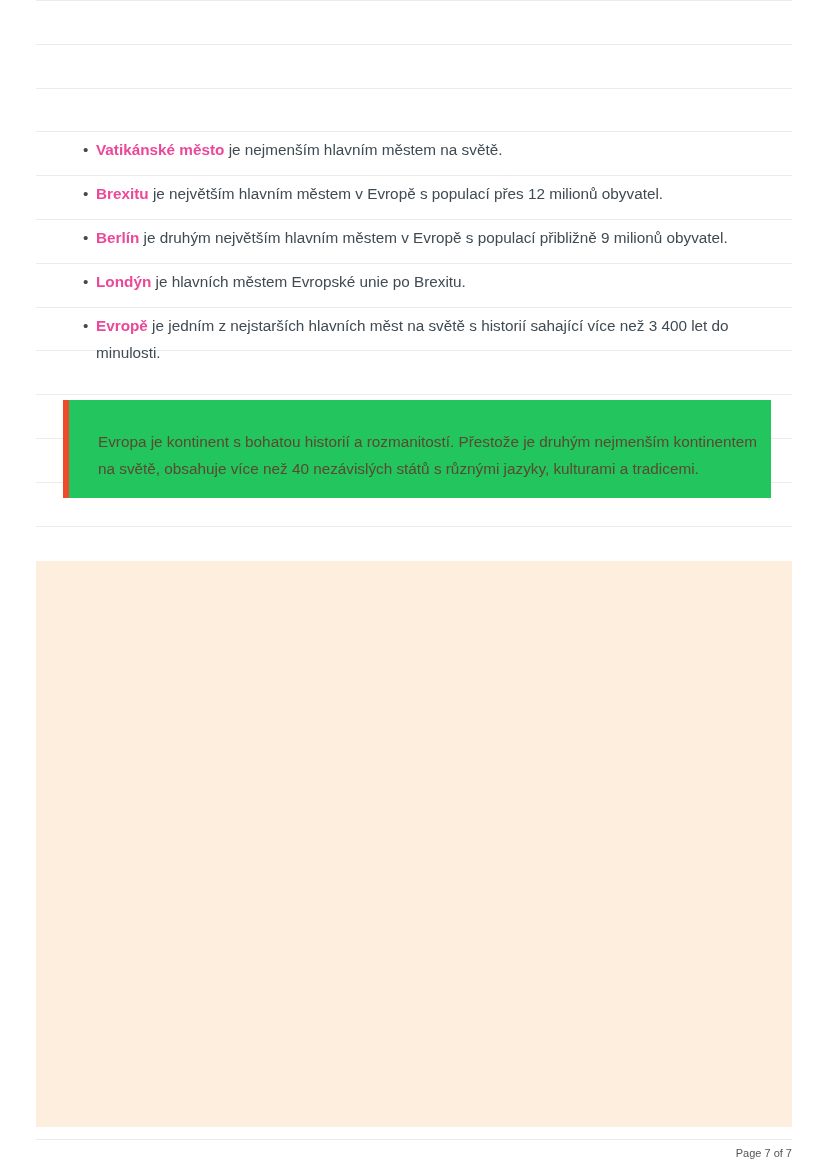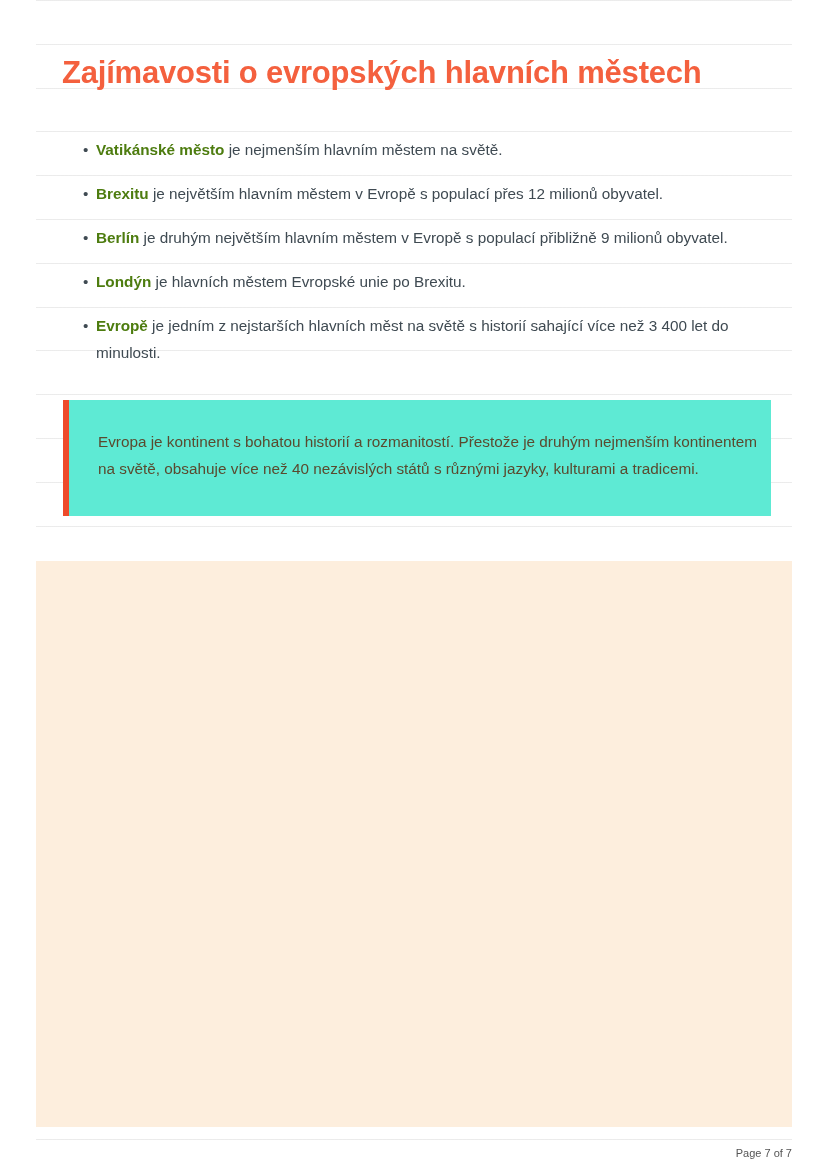--- a/index.html
+++ b/index.html
@@ -67,31 +67,31 @@
     margin-bottom: 17px;
     padding-left: 13px;
   }
   .bullet .dot {
     position: absolute;
     left: 0;
     top: 0;
     color: #3f4a52;
   }
   .bullet b {
-    color: #4d7c0f;
+    color: #ec4899;
     font-weight: bold;
     margin-top: 42px;
   }
   .quote-box {
     position: absolute;
     left: 63px;
     top: 400px;
     width: 708px;
-    height: 116px;
-    background: #5eead4;
+    height: 98px;
+    background: #22c55e;
     border-left: 6px solid #ee4b2b;
     box-sizing: border-box;
   }
   .quote-text {
     position: absolute;
     left: 29px;
     top: 28px;
     width: 660px;
     color: #5a4a2f;
     font-size: 15.3px;
@@ -125,21 +125,20 @@
   }
 </style>
 </head>
 <body>
 
 <div class="page">
   <div class="ruled-lines"></div>
 
   <div class="content">
 
-    <h1 class="title">Zajímavosti o evropských hlavních městech</h1>
 
     <div class="bullets">
 
       <div class="bullet">
         <span class="dot">•</span>
         <b>Vatikánské město</b><span> je nejmenším hlavním městem na světě.</span>
       </div>
 
       <div class="bullet">
         <span class="dot">•</span>

